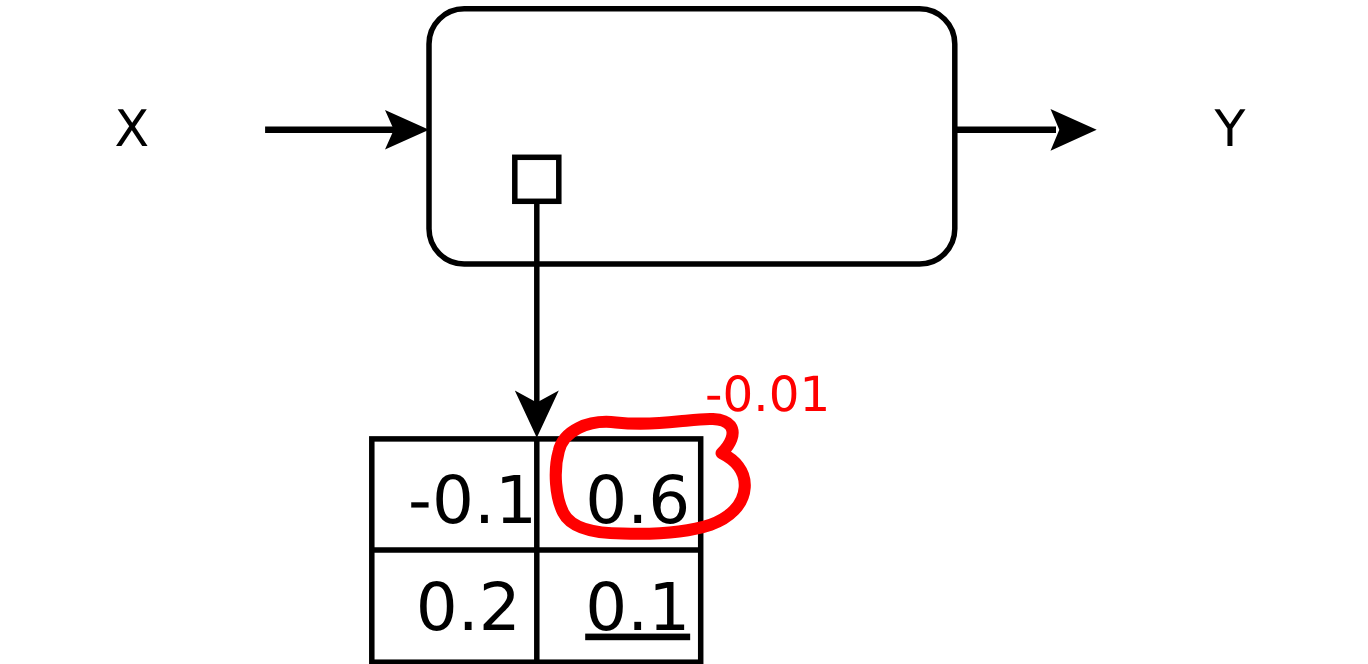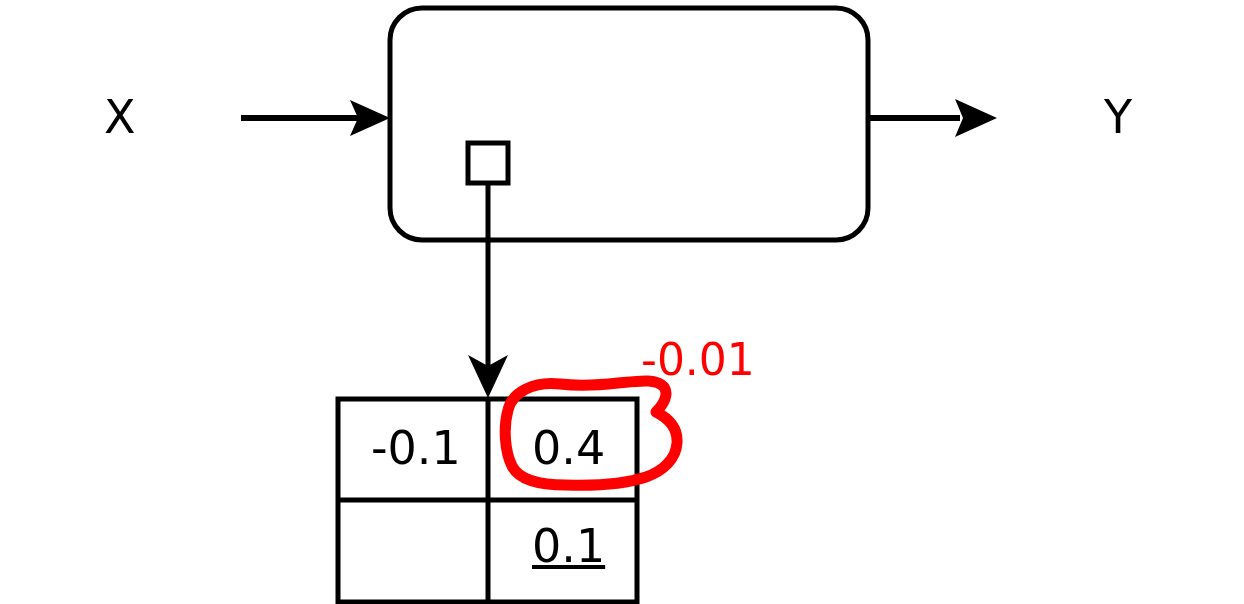--- a/index.html
+++ b/index.html
@@ -49,21 +49,21 @@
     font-size: 44px;
     font-family: "DejaVu Sans", sans-serif;
     color: #ff0000;
     white-space: nowrap;
     line-height: 1;
     text-align: center;
   }
   .cell-text {
     position: absolute;
     font-family: "DejaVu Sans", sans-serif;
-    font-size: 46px;
+    font-size: 60px;
     color: #000000;
     white-space: nowrap;
     line-height: 1;
     text-align: right;
   }
   #cell-00 { left: 371px; top: 425px; }
   #cell-01 { left: 532px; top: 425px; }
   #cell-10 { left: 378px; top: 523px; }
   #cell-11 { left: 532px; top: 523px; text-decoration: underline; }
 </style>
@@ -115,18 +115,19 @@
   </svg>
 
   <div class="lbl" id="label-x">X</div>
 
   <div class="lbl" id="label-y">Y</div>
 
   <div id="annotation-value">-0.01</div>
 
   <div class="cell-text" id="cell-00">-0.1</div>
 
-  <div class="cell-text" id="cell-01">0.4</div>
+  <div class="cell-text" id="cell-01">0.6</div>
 
+  <div class="cell-text" id="cell-10">0.2</div>
 
   <div class="cell-text" id="cell-11">0.1</div>
 
 </div>
 
 </body></html>

